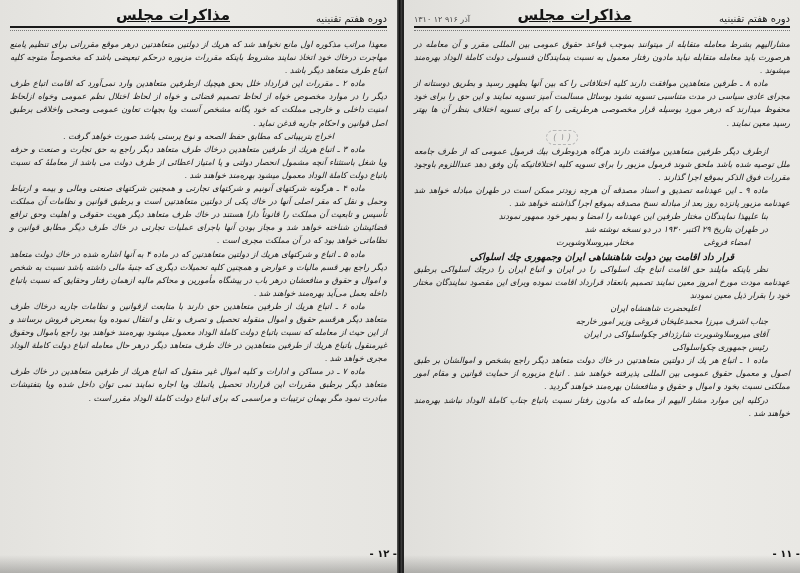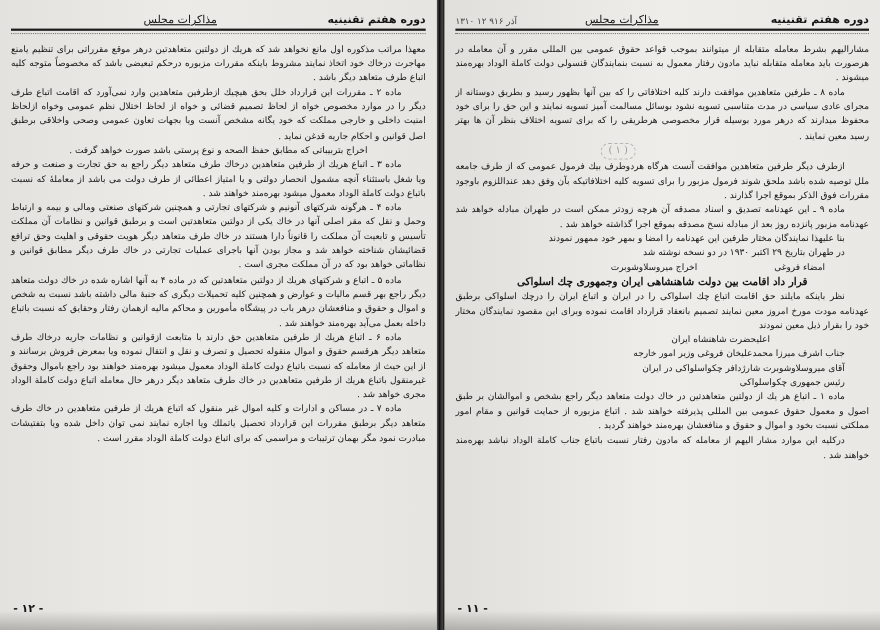--- a/index.html
+++ b/index.html
@@ -28,41 +28,42 @@
   .running-head {
     position: relative; height: 22px;
     display: flex; align-items: flex-end; justify-content: space-between;
     border-bottom: 2px solid #1a1a1a;
     padding-bottom: 2px;
   }
   .running-head::after {
     content: ""; position: absolute; left: 0; right: 0; bottom: -5px;
     border-bottom: 1px dotted #777;
   }
-  .rh-session { font-weight: bold; font-size: 10px; margin-left: 40px; }
-  .rh-title { font-weight: normal; font-size: 10px; text-decoration: underline; }
+  .rh-session { font-weight: normal; font-size: 10px; margin-left: 40px; }
+  .rh-title { font-weight: bold; font-size: 15px; text-decoration: underline; }
   .rh-date { font-size: 8px; color: #444; direction: ltr; }
   .rh-spacer { width: 60px; font-size: 8px; color: #999; }
 
   .body-text {
     margin-top: 10px;
     font-family: "DejaVu Serif", serif;
     font-size: 8.2px;
     line-height: 13.1px;
     text-align: justify;
+    font-style: italic;
   }
   .body-text p { margin: 0; }
   .indent { text-indent: 22px; }
   .center { text-align: center; }
   .heading-bold { font-weight: bold; font-size: 9.5px; text-align: center; margin: 3px 0 4px 0; }
   .sig-row { display: flex; justify-content: flex-start; gap: 70px; padding-right: 40px; }
   .addr { padding-right: 90px; }
   .page-num {
     position: absolute; bottom: 14px; left: 12px; right: 0;
-    text-align: left; font-size: 10px; font-weight: bold; direction: ltr;
+    text-align: right; font-size: 10px; font-weight: bold; direction: ltr;
   }
   .stamp {
     display: inline-block; font-size: 9px; color: #9a9a9a; border: 1px dashed #b5b5b5;
     border-radius: 8px; padding: 0 6px; margin-right: 80px;
   }
   .bottom-shadow {
     position: absolute; left: 0; right: 0; bottom: 0; height: 18px;
     background: linear-gradient(180deg, rgba(0,0,0,0) 0%, rgba(80,80,78,0.35) 100%);
     pointer-events: none;
   }
@@ -97,27 +98,27 @@
   <div class="page page-right">
     <div class="running-head">
       <span class="rh-session">دوره هفتم تقنینیه</span>
       <span class="rh-title">مذاکرات مجلس</span>
       <span class="rh-date">۱۳۱۰ ۱۲ آذر ۹۱۶</span>
     </div>
     <div class="body-text">
       <p>مشارالیهم بشرط معامله متقابله از میتوانند بموجب قواعد حقوق عمومی بین المللی مقرر و آن معامله در هرصورت باید معامله متقابله نباید مادون رفتار معمول به نسبت بنمایندگان قنسولی دولت کاملة الوداد بهره‌مند میشوند .</p>
       <p class="indent">ماده ۸ ـ طرفین متعاهدین موافقت دارند کلیه اختلافاتی را که بین آنها بظهور رسید و بطریق دوستانه از مجرای عادی سیاسی در مدت متناسبی تسویه نشود بوسائل مسالمت آمیز تسویه نمایند و این حق را برای خود محفوظ میدارند که درهر مورد بوسیله قرار مخصوصی هرطریقی را که برای تسویه اختلاف بنظر آن ها بهتر رسید معین نمایند .</p>
       <p class="center"><span class="stamp">( ۱ )</span></p>
-      <p class="indent">ازطرف دیگر طرفین متعاهدین موافقت آنست هرگاه هردوطرف بیك فرمول عمومی که از طرف جامعه ملل توصیه شده باشد ملحق شوند فرمول مزبور را برای تسویه کلیه اختلافاتیکه بآن وفق دهد عنداللزوم باوجود مقررات فوق الذکر بموقع اجرا گذارند .</p>
+      <p class="indent">ازطرف دیگر طرفین متعاهدین موافقت دارند هرگاه هردوطرف بیك فرمول عمومی که از طرف جامعه ملل توصیه شده باشد ملحق شوند فرمول مزبور را برای تسویه کلیه اختلافاتیکه بآن وفق دهد عنداللزوم باوجود مقررات فوق الذکر بموقع اجرا گذارند .</p>
       <p class="indent">ماده ۹ ـ این عهدنامه تصدیق و اسناد مصدقه آن هرچه زودتر ممکن است در طهران مبادله خواهد شد عهدنامه مزبور پانزده روز بعد از مبادله نسخ مصدقه بموقع اجرا گذاشته خواهد شد .</p>
       <p class="indent">بنا علیهذا نمایندگان مختار طرفین این عهدنامه را امضا و بمهر خود ممهور نمودند</p>
       <p class="indent">در طهران بتاریخ ۲۹ اکتبر ۱۹۳۰ در دو نسخه نوشته شد</p>
       <div class="sig-row">
         <span>امضاء فروغی</span>
-        <span>اخراج میروسلاوشوبرت</span>
+        <span>مختار میروسلاوشوبرت</span>
       </div>
       <p class="heading-bold">قرار داد اقامت بین دولت شاهنشاهی ایران وجمهوری چك اسلواکی</p>
       <p class="indent">نظر باینکه مایلند حق اقامت اتباع چك اسلواکی را در ایران و اتباع ایران را درچك اسلواکی برطبق عهدنامه مودت مورخ امروز معین نمایند تصمیم بانعقاد قرارداد اقامت نموده وبرای این مقصود نمایندگان مختار خود را بقرار ذیل معین نمودند</p>
       <p class="addr">اعلیحضرت شاهنشاه ایران</p>
       <p class="indent">جناب اشرف میرزا محمدعلیخان فروغی وزیر امور خارجه</p>
       <p class="indent">آقای میروسلاوشوبرت شارژدافر چکواسلواکی در ایران</p>
       <p class="indent">رئیس جمهوری چکواسلواکی</p>
       <p class="indent">ماده ۱ ـ اتباع هر یك از دولتین متعاهدتین در خاك دولت متعاهد دیگر راجع بشخص و اموالشان بر طبق اصول و معمول حقوق عمومی بین المللی پذیرفته خواهند شد . اتباع مزبوره از حمایت قوانین و مقام امور مملکتی نسبت بخود و اموال و حقوق و منافعشان بهره‌مند خواهند گردید .</p>
       <p class="indent">درکلیه این موارد مشار الیهم از معامله که مادون رفتار نسبت باتباع جناب کاملة الوداد نباشد بهره‌مند خواهند شد .</p>
     </div>

